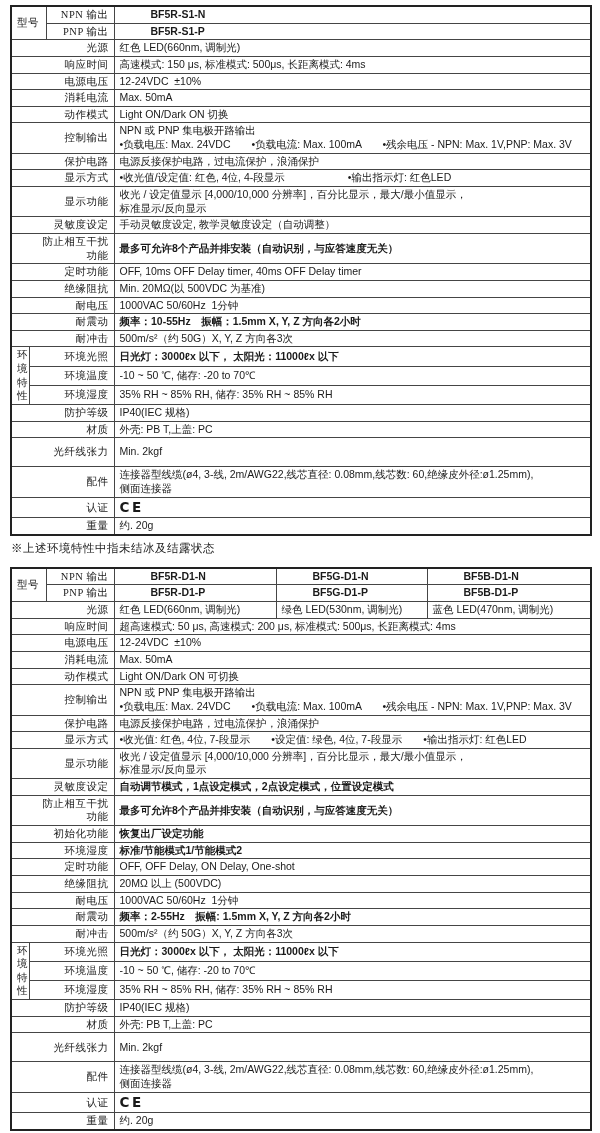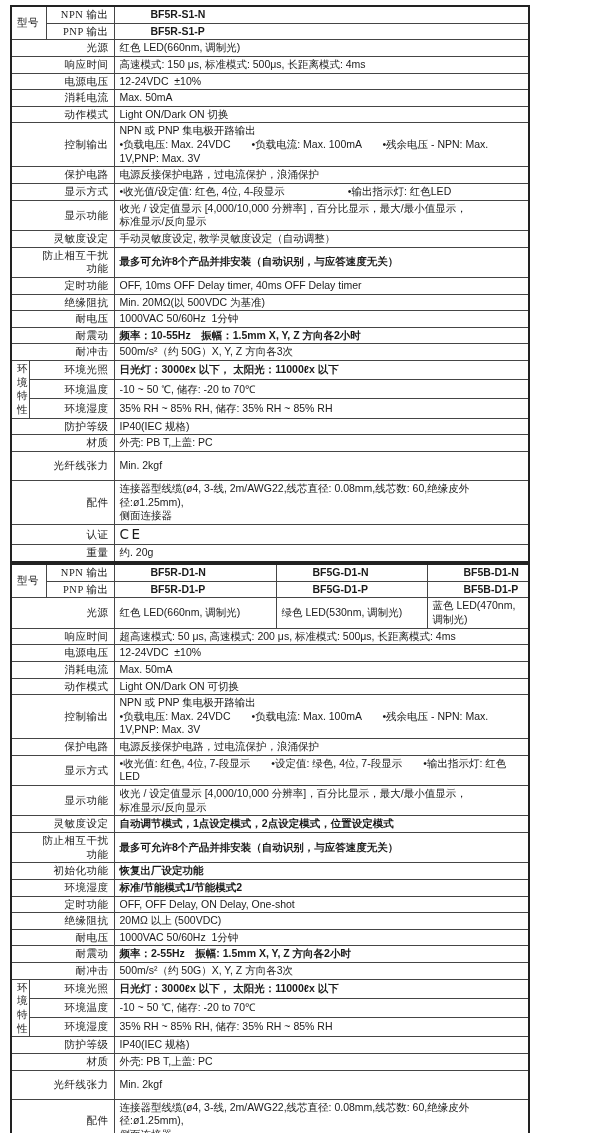--- a/index.html
+++ b/index.html
@@ -5,21 +5,21 @@
   html, body { margin: 0; padding: 0; background: #ffffff; }
   body {
     width: 600px; min-height: 1133px;
     font-family: "Liberation Sans", sans-serif;
     color: #1a1a1a;
     -webkit-font-smoothing: antialiased;
   }
   .sheet { padding: 5px 8px 4px 10px; }
   table.spec {
     border-collapse: collapse;
-    width: 520px;
+    width: 582px;
     table-layout: fixed;
     border: 2px solid #222;
   }
   table.spec td {
     border: 1px solid #454545;
     padding: 1px 5px;
     font-size: 10.5px;
     line-height: 1.3;
     vertical-align: middle;
     white-space: pre-wrap;
@@ -40,21 +40,21 @@
     padding: 2px 3px;
     text-align: left;
     word-break: break-all;
     line-height: 1.25;
     letter-spacing: 0;
   }
   td.tall { height: 26px; }
   .ce {
     font-family: "DejaVu Sans", sans-serif;
     font-size: 13.5px;
-    font-weight: 400;
+    font-weight: 700;
     letter-spacing: 2.5px;
   }
   .note {
     font-family: "Liberation Serif", serif;
     font-size: 11.5px;
     margin: 5px 0 11px 1px;
     letter-spacing: 0.5px;
   }
 </style>
 </head>
@@ -183,20 +183,21 @@
       <td class="lbl" colspan="3">认证</td>
       <td class="val"><span class="ce">CE</span></td>
     </tr>
     <tr>
       <td class="lbl" colspan="3">重量</td>
       <td class="val">约. 20g</td>
     </tr>
   </tbody>
     </table>
 
+  <div class="note">※上述环境特性中指未结冰及结露状态</div>
 
   <table class="spec">
     <colgroup>
         <col style="width:18px">
         <col style="width:17px">
         <col style="width:68px">
         <col style="width:162px">
         <col style="width:151px">
         <col>
       </colgroup>

